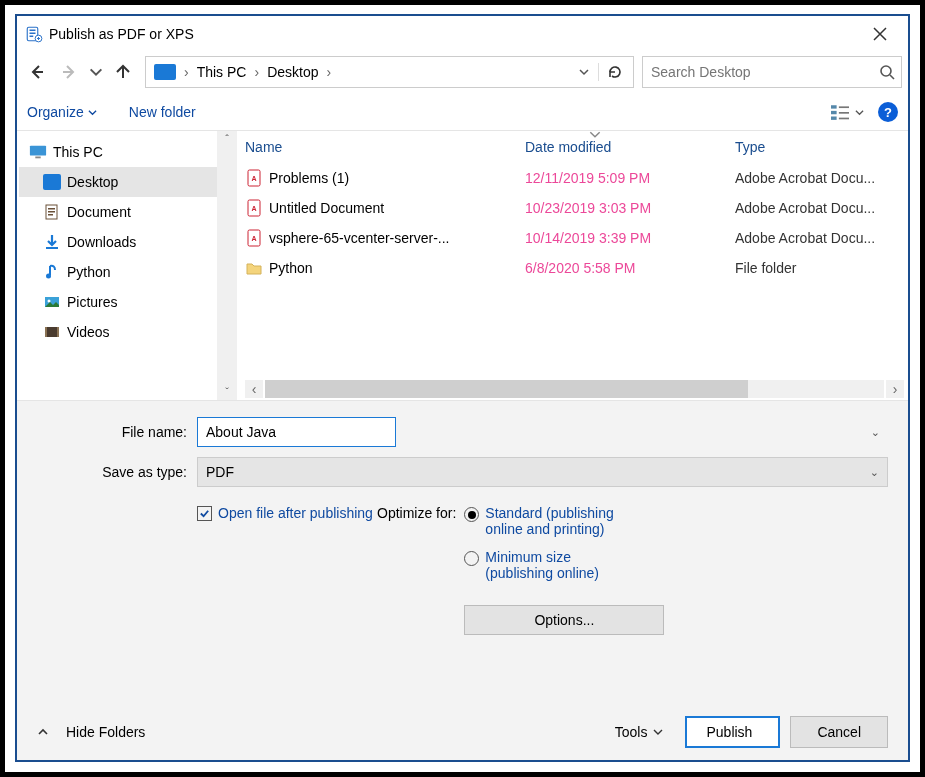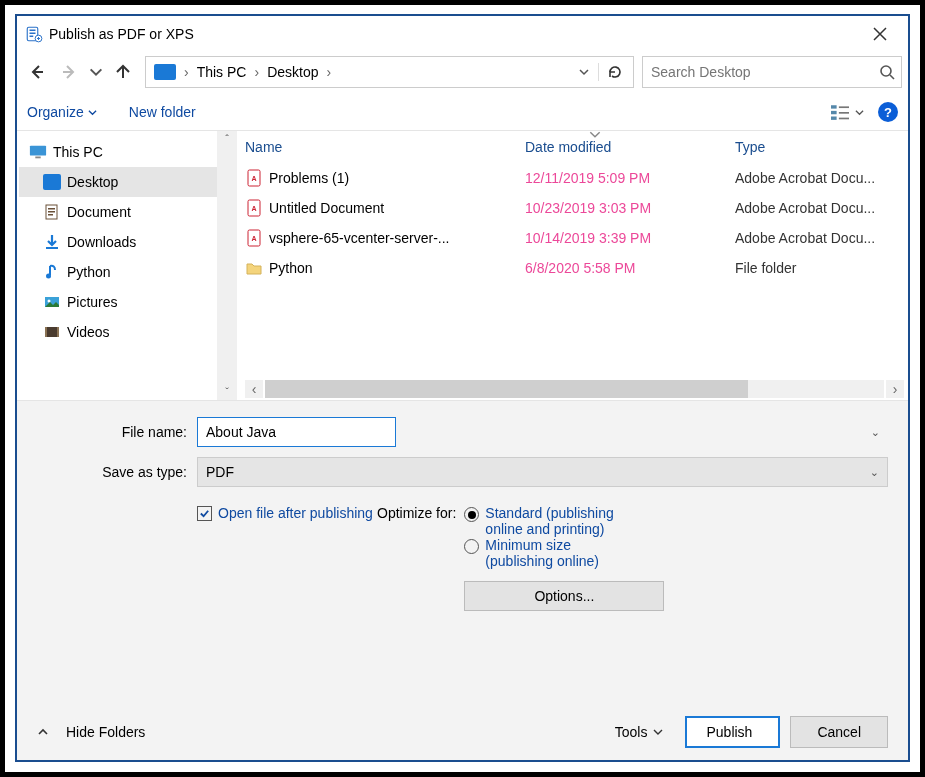--- a/index.html
+++ b/index.html
@@ -131,21 +131,21 @@
   .filename-wrap { flex:1; position:relative; }
   .combo-arrow { position:absolute; right:8px; top:50%; transform:translateY(-50%); font-size:11px; color:#555;}
   .savetype-select {
     flex:1; height:30px; background:#e5e5e5; border:1px solid #ccc;
     padding: 0 8px; display:flex; align-items:center; font-size:14px; position:relative;
   }
   .options-block { display:flex; margin-top:8px; }
   .options-left { width: 340px; padding-left: 160px; }
   .options-right { flex:1; display:flex; }
   .optlabel { padding-right: 8px; text-align:left; }
-  .radios { display:flex; flex-direction:column; }
+  .radios { display:flex; flex-direction:column; gap:12px; }
   .radio-row { display:flex; align-items:flex-start; gap:6px; color:#0f4aa1; }
   .radio-faux { width:15px;height:15px;border:1px solid #555;border-radius:50%;display:flex;align-items:center;justify-content:center;flex-shrink:0;margin-top:2px;}
   .radio-faux.checked:after { content:""; width:8px;height:8px;background:#000;border-radius:50%; }
   .check-row { display:flex; align-items:center; gap:6px; color:#0f4aa1; }
   .check-faux { width:15px;height:15px;border:1px solid #555;display:flex;align-items:center;justify-content:center;color:#0f4aa1;flex-shrink:0;}
   .options-btn { width:200px; height:30px; background:#e3e3e3; border:1px solid #bbb; margin-top:12px; display:flex;align-items:center;justify-content:center; }
 
   .footer { margin-top:auto; display:flex; align-items:center; padding-top:10px;}
   .hide-folders { display:flex; align-items:center; gap:17px; }
   .btn { height:32px; padding:0 26px; background:#e3e3e3; border:1px solid #bbb; display:flex;align-items:center;justify-content:center; margin-left:10px;}

